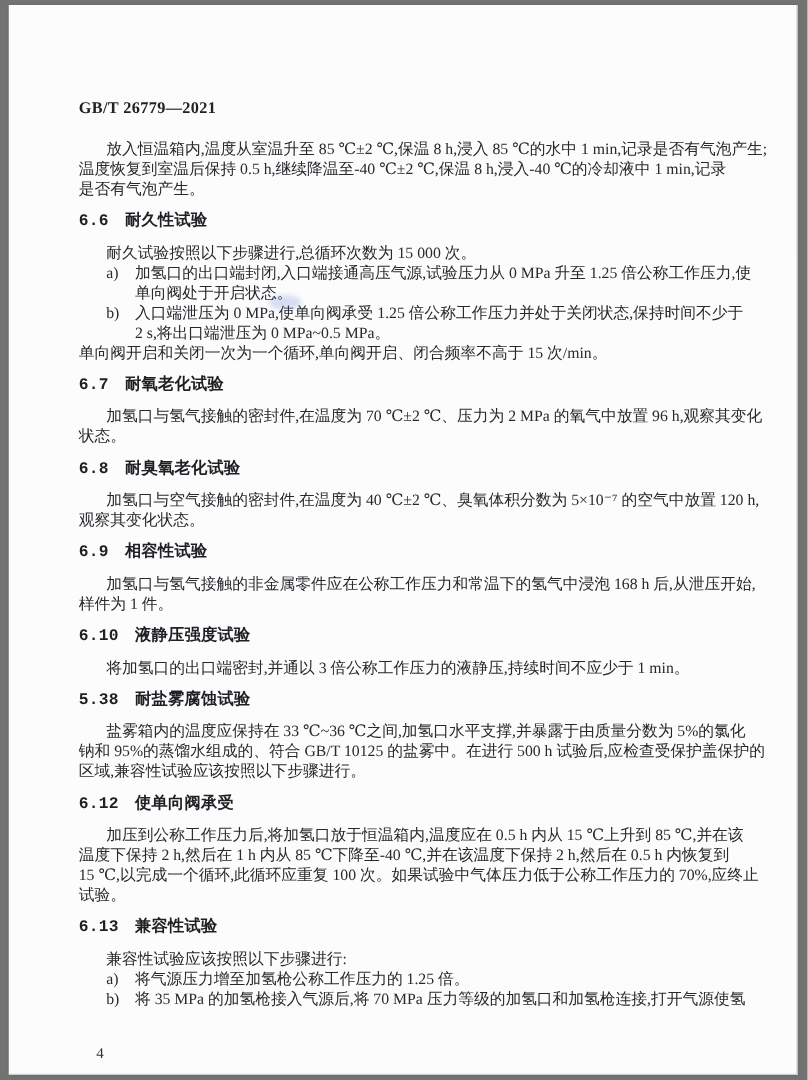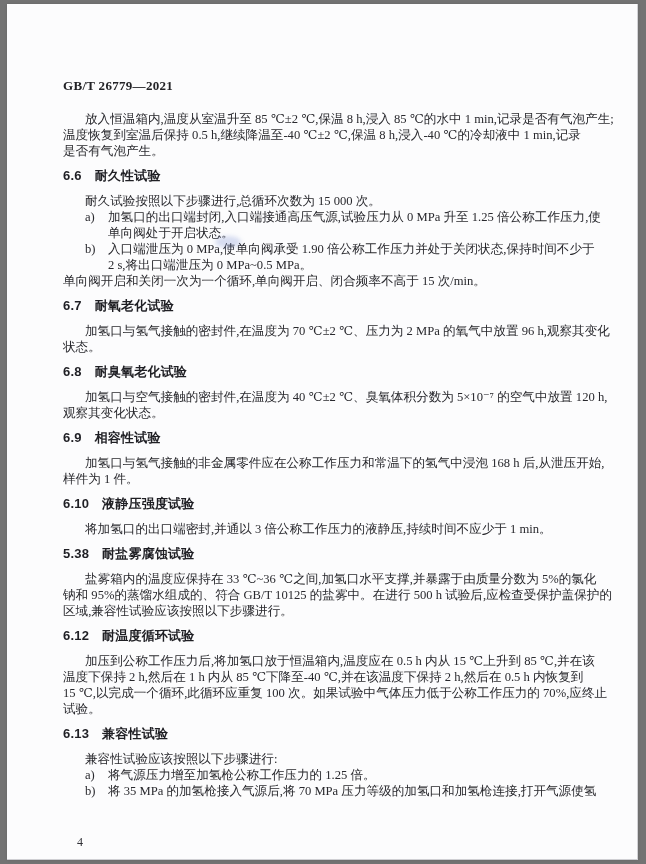--- a/index.html
+++ b/index.html
@@ -24,21 +24,21 @@
   .doc-body{font-size:12.6px;line-height:16px;}
   .line{height:16px;white-space:nowrap;}
   .para .line.indent{padding-left:22px;}
   .list-item{position:relative;padding-left:45px;}
   .list-item .marker{position:absolute;left:22px;top:0;}
   .section-heading{
     font-family:"Liberation Sans","DejaVu Sans",sans-serif;
     font-weight:bold;font-size:13px;line-height:17px;
     margin:8px 0 9px;color:#1f1f24;letter-spacing:.2px;
   }
-  .section-heading .sec-num{margin-right:13px;}
+  .section-heading .sec-num{margin-right:13px;font-family:Liberation Mono, monospace;}
   .page-number{
     position:absolute;left:70px;top:831px;
     font-size:12px;line-height:14px;color:#303036;
   }
   .scan-artifact{
     position:absolute;left:208px;top:232px;width:26px;height:12px;
     background:rgba(70,100,195,.20);border-radius:50%;filter:blur(2px);
     pointer-events:none;
   }
 </style>
@@ -59,21 +59,21 @@
           <div class="para">
             <div class="line indent">耐久试验按照以下步骤进行,总循环次数为 15 000 次。</div>
           </div>
           <div class="list-item">
             <span class="marker">a)</span>
             <div class="line">加氢口的出口端封闭,入口端接通高压气源,试验压力从 0 MPa 升至 1.25 倍公称工作压力,使</div>
             <div class="line">单向阀处于开启状态。</div>
           </div>
           <div class="list-item">
             <span class="marker">b)</span>
-            <div class="line">入口端泄压为 0 MPa,使单向阀承受 1.90 倍公称工作压力并处于关闭状态,保持时间不少于</div>
+            <div class="line">入口端泄压为 0 MPa,使单向阀承受 1.25 倍公称工作压力并处于关闭状态,保持时间不少于</div>
             <div class="line">2 s,将出口端泄压为 0 MPa~0.5 MPa。</div>
           </div>
           <div class="para">
             <div class="line">单向阀开启和关闭一次为一个循环,单向阀开启、闭合频率不高于 15 次/min。</div>
           </div>
           <div class="section-heading"><span class="sec-num">6.7</span><span class="sec-title">耐氧老化试验</span></div>
           <div class="para">
             <div class="line indent">加氢口与氢气接触的密封件,在温度为 70 ℃±2 ℃、压力为 2 MPa 的氧气中放置 96 h,观察其变化</div>
             <div class="line">状态。</div>
           </div>
@@ -90,21 +90,21 @@
           <div class="section-heading"><span class="sec-num">6.10</span><span class="sec-title">液静压强度试验</span></div>
           <div class="para">
             <div class="line indent">将加氢口的出口端密封,并通以 3 倍公称工作压力的液静压,持续时间不应少于 1 min。</div>
           </div>
           <div class="section-heading"><span class="sec-num">5.38</span><span class="sec-title">耐盐雾腐蚀试验</span></div>
           <div class="para">
             <div class="line indent">盐雾箱内的温度应保持在 33 ℃~36 ℃之间,加氢口水平支撑,并暴露于由质量分数为 5%的氯化</div>
             <div class="line">钠和 95%的蒸馏水组成的、符合 GB/T 10125 的盐雾中。在进行 500 h 试验后,应检查受保护盖保护的</div>
             <div class="line">区域,兼容性试验应该按照以下步骤进行。</div>
           </div>
-          <div class="section-heading"><span class="sec-num">6.12</span><span class="sec-title">耐温度循环试验</span></div>
+          <div class="section-heading"><span class="sec-num">6.12</span><span class="sec-title">使单向阀承受</span></div>
           <div class="para">
             <div class="line indent">加压到公称工作压力后,将加氢口放于恒温箱内,温度应在 0.5 h 内从 15 ℃上升到 85 ℃,并在该</div>
             <div class="line">温度下保持 2 h,然后在 1 h 内从 85 ℃下降至-40 ℃,并在该温度下保持 2 h,然后在 0.5 h 内恢复到</div>
             <div class="line">15 ℃,以完成一个循环,此循环应重复 100 次。如果试验中气体压力低于公称工作压力的 70%,应终止</div>
             <div class="line">试验。</div>
           </div>
           <div class="section-heading"><span class="sec-num">6.13</span><span class="sec-title">兼容性试验</span></div>
           <div class="para">
             <div class="line indent">兼容性试验应该按照以下步骤进行:</div>
           </div>

